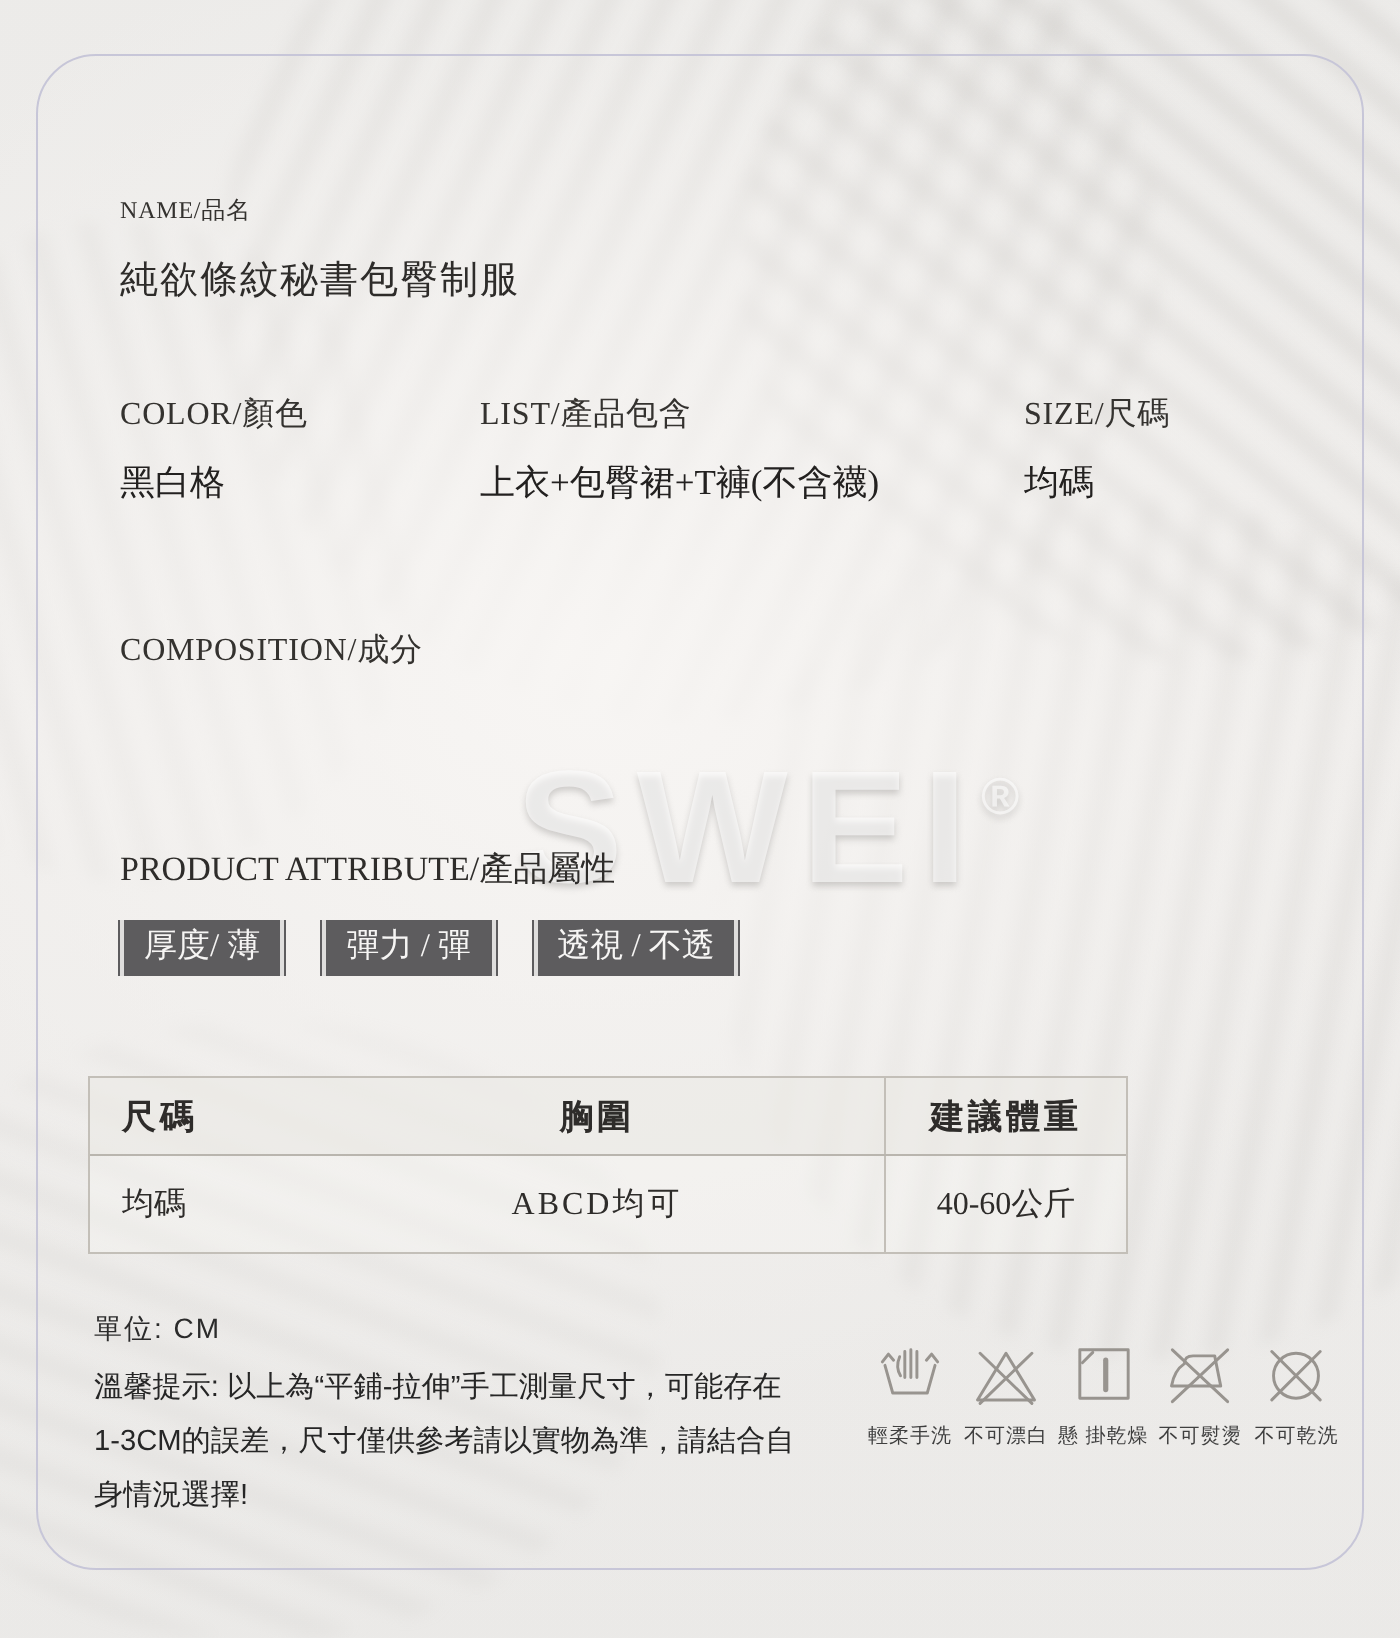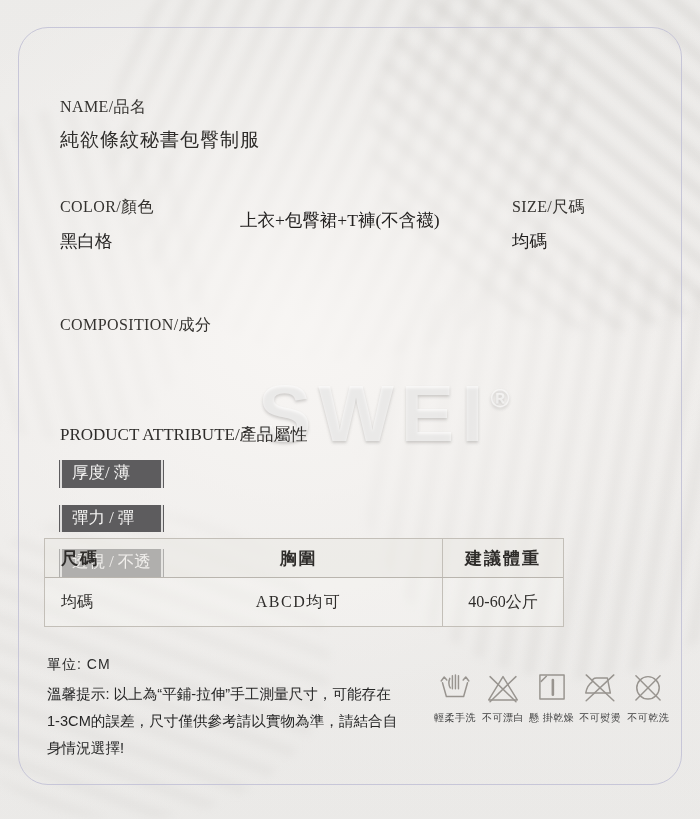--- a/index.html
+++ b/index.html
@@ -21,24 +21,24 @@
     font-size:80px;font-weight:bold;letter-spacing:7px;
     color:rgba(255,255,255,.58);text-shadow:0 2px 3px rgba(158,155,152,.45);
     user-select:none;}
   .watermark .reg{font-size:26px;vertical-align:34px;letter-spacing:0;}
   .card{position:absolute;left:18px;top:27px;width:662px;height:756px;z-index:2;
         border:1px solid #c7c6d8;border-radius:30px;}
   .content{position:absolute;inset:0;z-index:3;color:#2e2c2a;}
   .abs{position:absolute;}
   .sec-label{font-size:16px;letter-spacing:.4px;color:#34322f;}
   .sec-value{font-size:17.5px;color:#232120;}
-  .name-label{left:60px;top:97px;font-size:16px;}
+  .name-label{left:60px;top:97px;font-size:12px;}
   .name-value{left:60px;top:127px;font-size:19px;letter-spacing:1px;}
   .info-col .sec-value{margin-top:11px;}
-  .attr-badges{left:59px;top:460px;display:flex;gap:17px;flex-direction:column;}
+  .attr-badges{left:59px;top:460px;display:flex;gap:17px;}
   .attr-badge{background:#5d5c5e;color:#f6f5f4;font-size:16.5px;line-height:1;
     padding:5px 12px 6px;white-space:nowrap;
     border-left:1px solid #5d5c5e;border-right:1px solid #5d5c5e;
     box-shadow:inset 2px 0 0 rgba(246,245,243,.85),inset -2px 0 0 rgba(246,245,243,.85);}
   
   .size-table{left:44px;top:538px;width:520px;
     border:1px solid #c3bfb8;box-sizing:border-box;background:rgba(252,251,249,.25);}
   .t-row{display:grid;grid-template-columns:110px 1fr 121px;align-items:center;}
   .t-head{height:38px;border-bottom:1px solid #b9b5ae;background:rgba(231,228,224,.45);
     font-weight:600;font-size:17px;letter-spacing:2px;}
@@ -76,20 +76,21 @@
   <div class="content">
 
     <div class="abs name-label sec-label">NAME/品名</div>
     <div class="abs name-value">純欲條紋秘書包臀制服</div>
 
     <div class="abs info-col" style="left:60px;top:197px;">
       <div class="sec-label">COLOR/顏色</div>
       <div class="sec-value">黑白格</div>
     </div>
     <div class="abs info-col" style="left:240px;top:197px;">
+      <div class="sec-label">LIST/產品包含</div>
       <div class="sec-value">上衣+包臀裙+T褲(不含襪)</div>
     </div>
     <div class="abs info-col" style="left:512px;top:197px;">
       <div class="sec-label">SIZE/尺碼</div>
       <div class="sec-value">均碼</div>
     </div>
 
     <div class="abs sec-label" style="left:60px;top:315px;">COMPOSITION/成分</div>
 
     <div class="abs" style="left:60px;top:423px;font-size:17px;">PRODUCT ATTRIBUTE/產品屬性</div>

